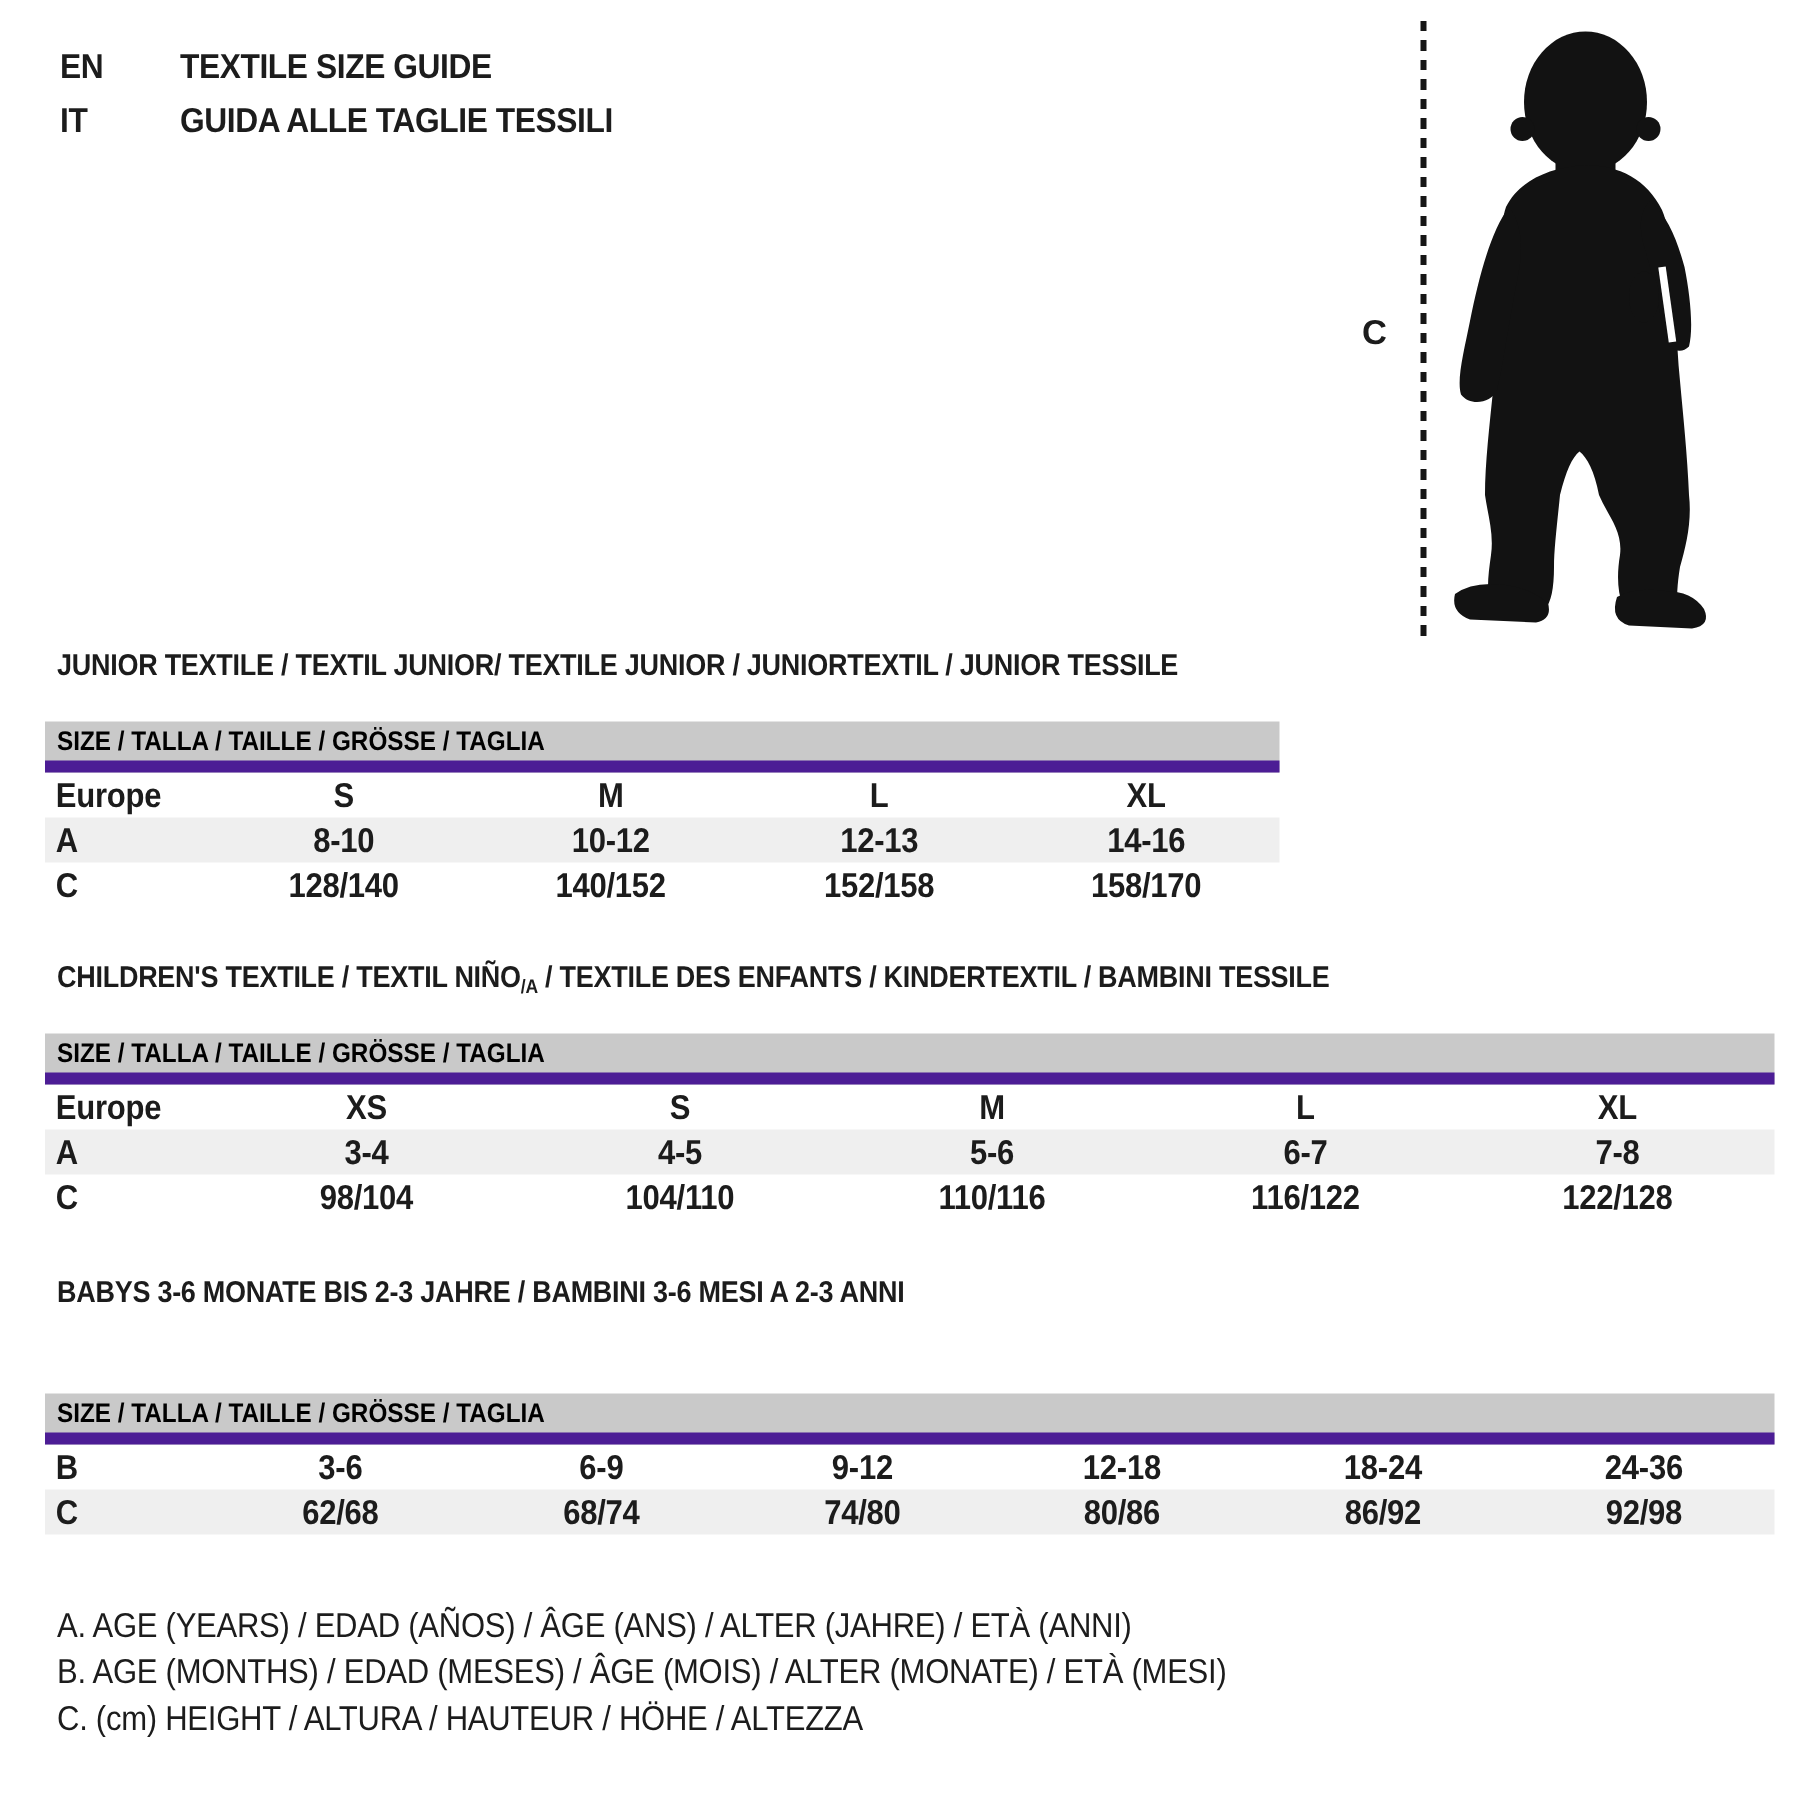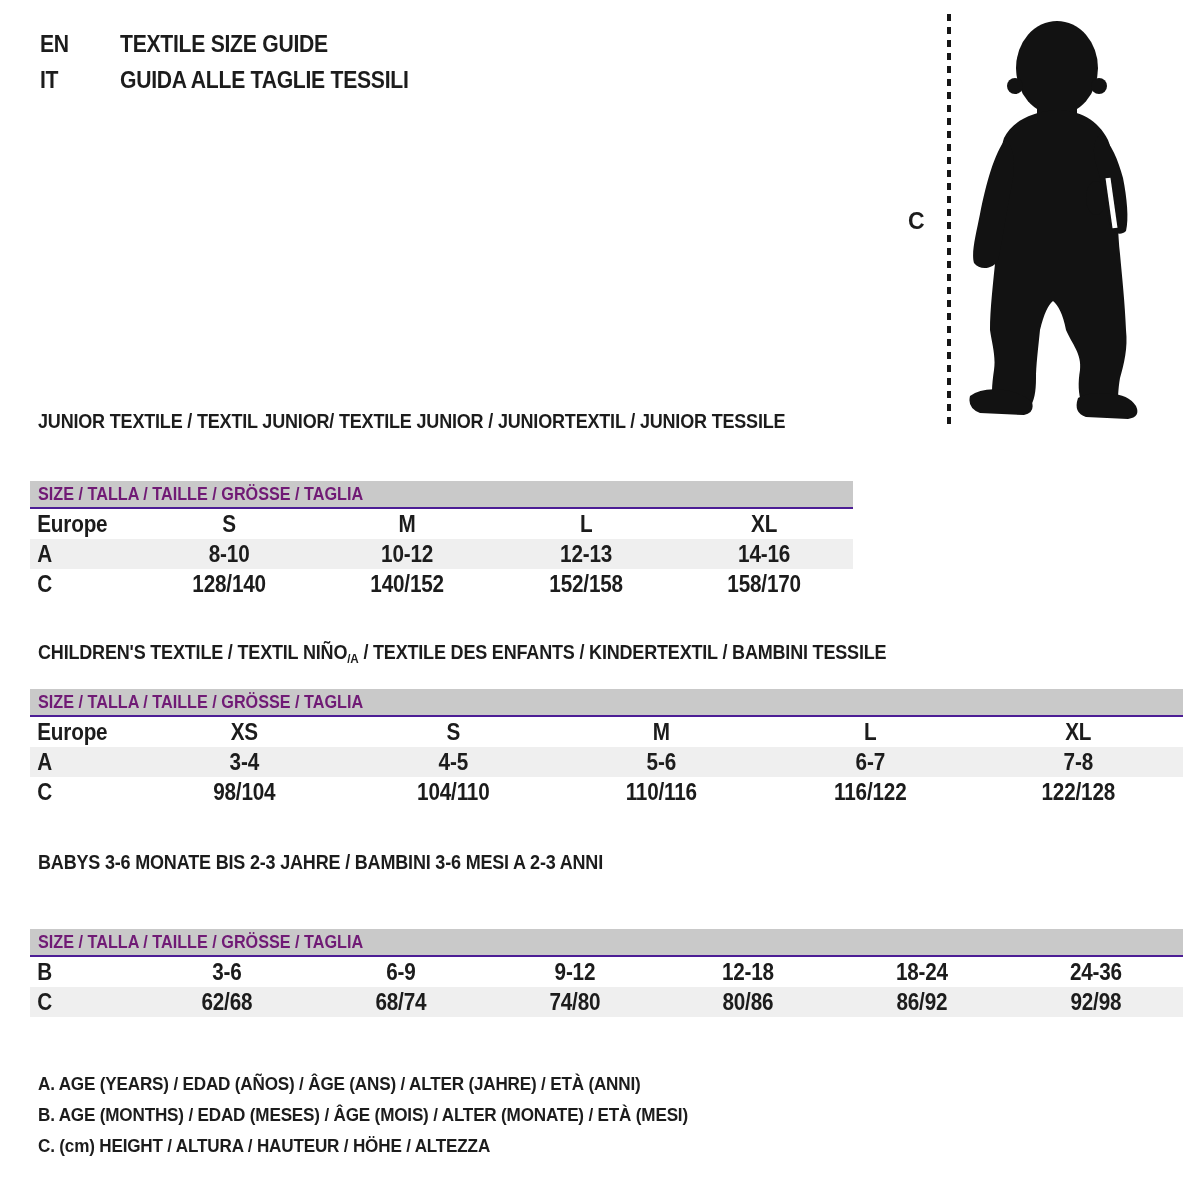--- a/index.html
+++ b/index.html
@@ -20,30 +20,30 @@
     background:repeating-linear-gradient(to bottom,#161616 0 7px,transparent 7px 13px)}
   .measure-label{position:absolute;left:908px;top:208px;font-weight:bold;font-size:23px}
   .figure-svg{position:absolute;left:960px;top:14px}
 
   
   .section-title{position:absolute;left:38px;font-weight:bold;font-size:20px;letter-spacing:-0.2px;white-space:nowrap}
   .title-sub{font-size:13px;vertical-align:-4px;font-weight:bold}
 
   
   .size-table{position:absolute;left:30px}
-  .bar{height:26px;background:#c9c9c9;border-bottom:2px solid #4c1d95;line-height:27px;
-       padding-left:8px;font-weight:bold;font-size:18px;color:#701a75}
+  .bar{height:26px;background:#c9c9c9;border-bottom:8px solid #4c1d95;line-height:27px;
+       padding-left:8px;font-weight:bold;font-size:18px;color:#000000}
   .trow{display:flex;height:30px;line-height:30px;font-size:23px;font-weight:bold;letter-spacing:-0.2px}
   .trow.shaded{background:#efefef}
   .lcell{width:110px;padding-left:8px;box-sizing:border-box;transform:scaleX(0.9);transform-origin:0 50%}
   .dcell{flex:1;text-align:center;transform:scaleX(0.9)}
 
   
   .footnotes{position:absolute;left:38px;top:1068px}
-  .footnote{height:31px;line-height:31px;font-weight:bold;font-size:19px;letter-spacing:-0.2px}
+  .footnote{height:31px;line-height:31px;font-weight:normal;font-size:23px;letter-spacing:-0.2px}
 </style>
 </head>
 <body>
 
 <div class="lang-block">
   <div class="lang-row">
     <span class="lang-code">EN</span>
     <span class="lang-label">TEXTILE SIZE GUIDE</span>
   </div>
   <div class="lang-row">
@@ -84,21 +84,21 @@
 
     <path d="M106,316 L166,316 C168,334 164,350 160,364 C158,376 158,384 158,390
              L122,390 C118,380 118,368 120,356 C122,340 112,330 106,316 Z"></path>
 
     <path d="M118,384 Q113,399 126,403 L168,405 Q181,403 176,392 Q168,380 150,380 Q130,377 118,384 Z"></path>
   </g>
 
   <line x1="148" y1="164" x2="155" y2="214" stroke="#ffffff" stroke-width="5"></line>
 </svg>
 
-<div class="section-title" style="top:410px">
+<div class="section-title" style="top:433px">
   <span class="cond">JUNIOR TEXTILE / TEXTIL JUNIOR/ TEXTILE JUNIOR / JUNIORTEXTIL / JUNIOR TESSILE</span>
 </div>
 <div class="size-table" style="top:481px;width:823px">
   <div class="bar">
     <span class="cond">SIZE / TALLA / TAILLE / GRÖSSE / TAGLIA</span>
   </div>
   <div class="trow">
     <div class="lcell">Europe</div>
     <div class="dcell">S</div>
     <div class="dcell">M</div>

